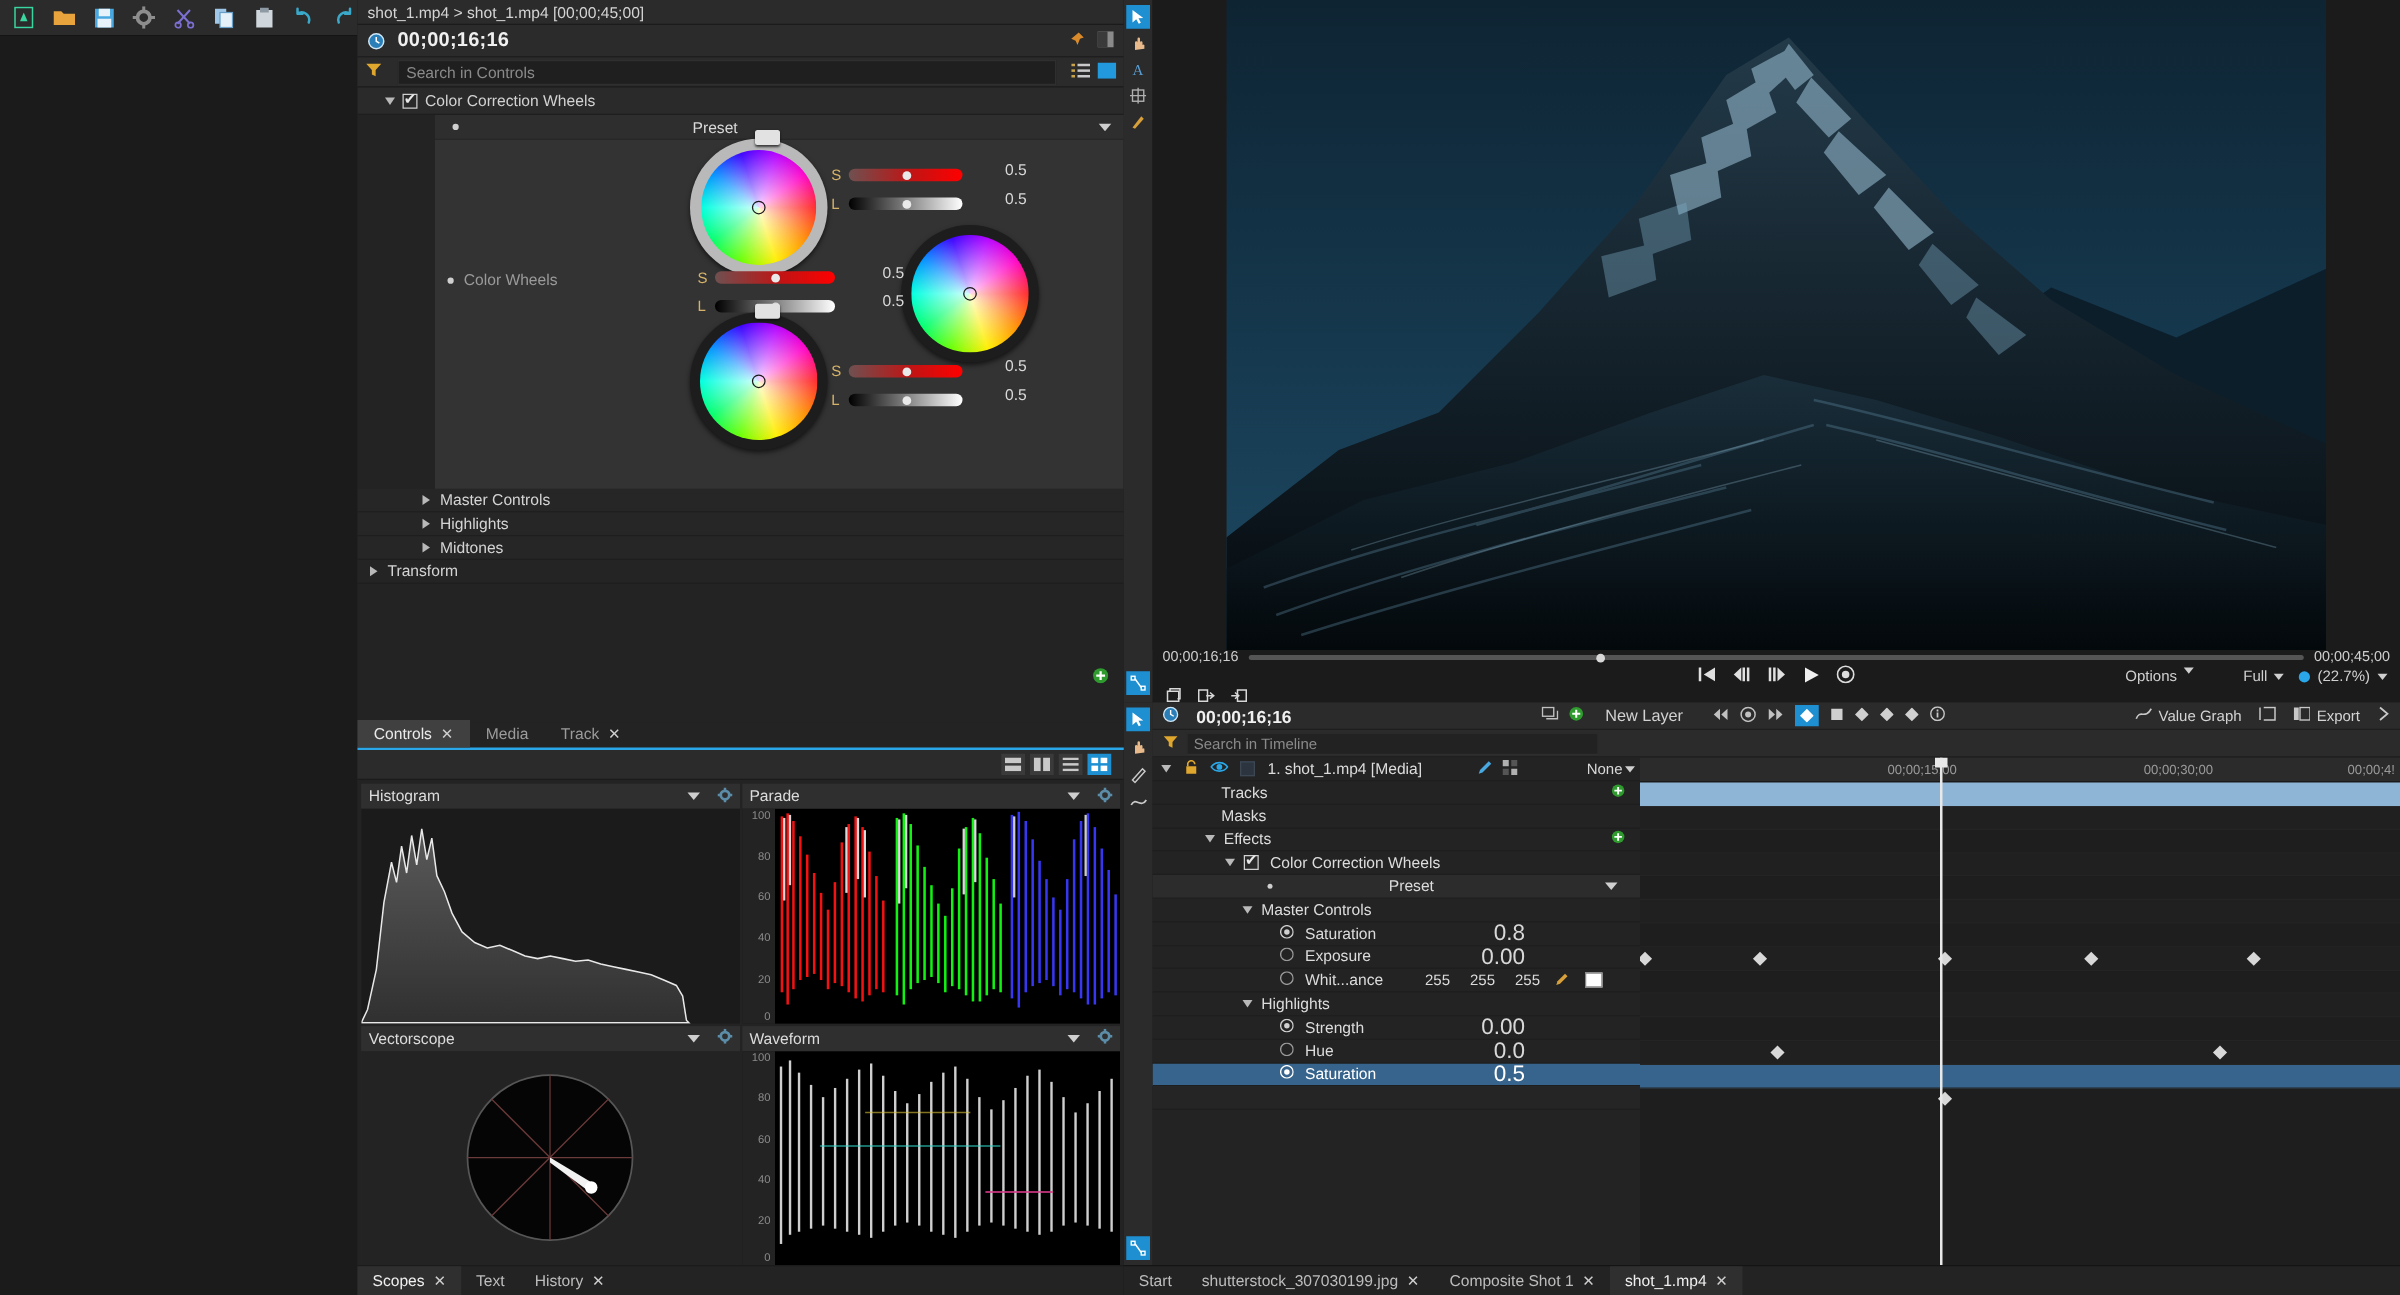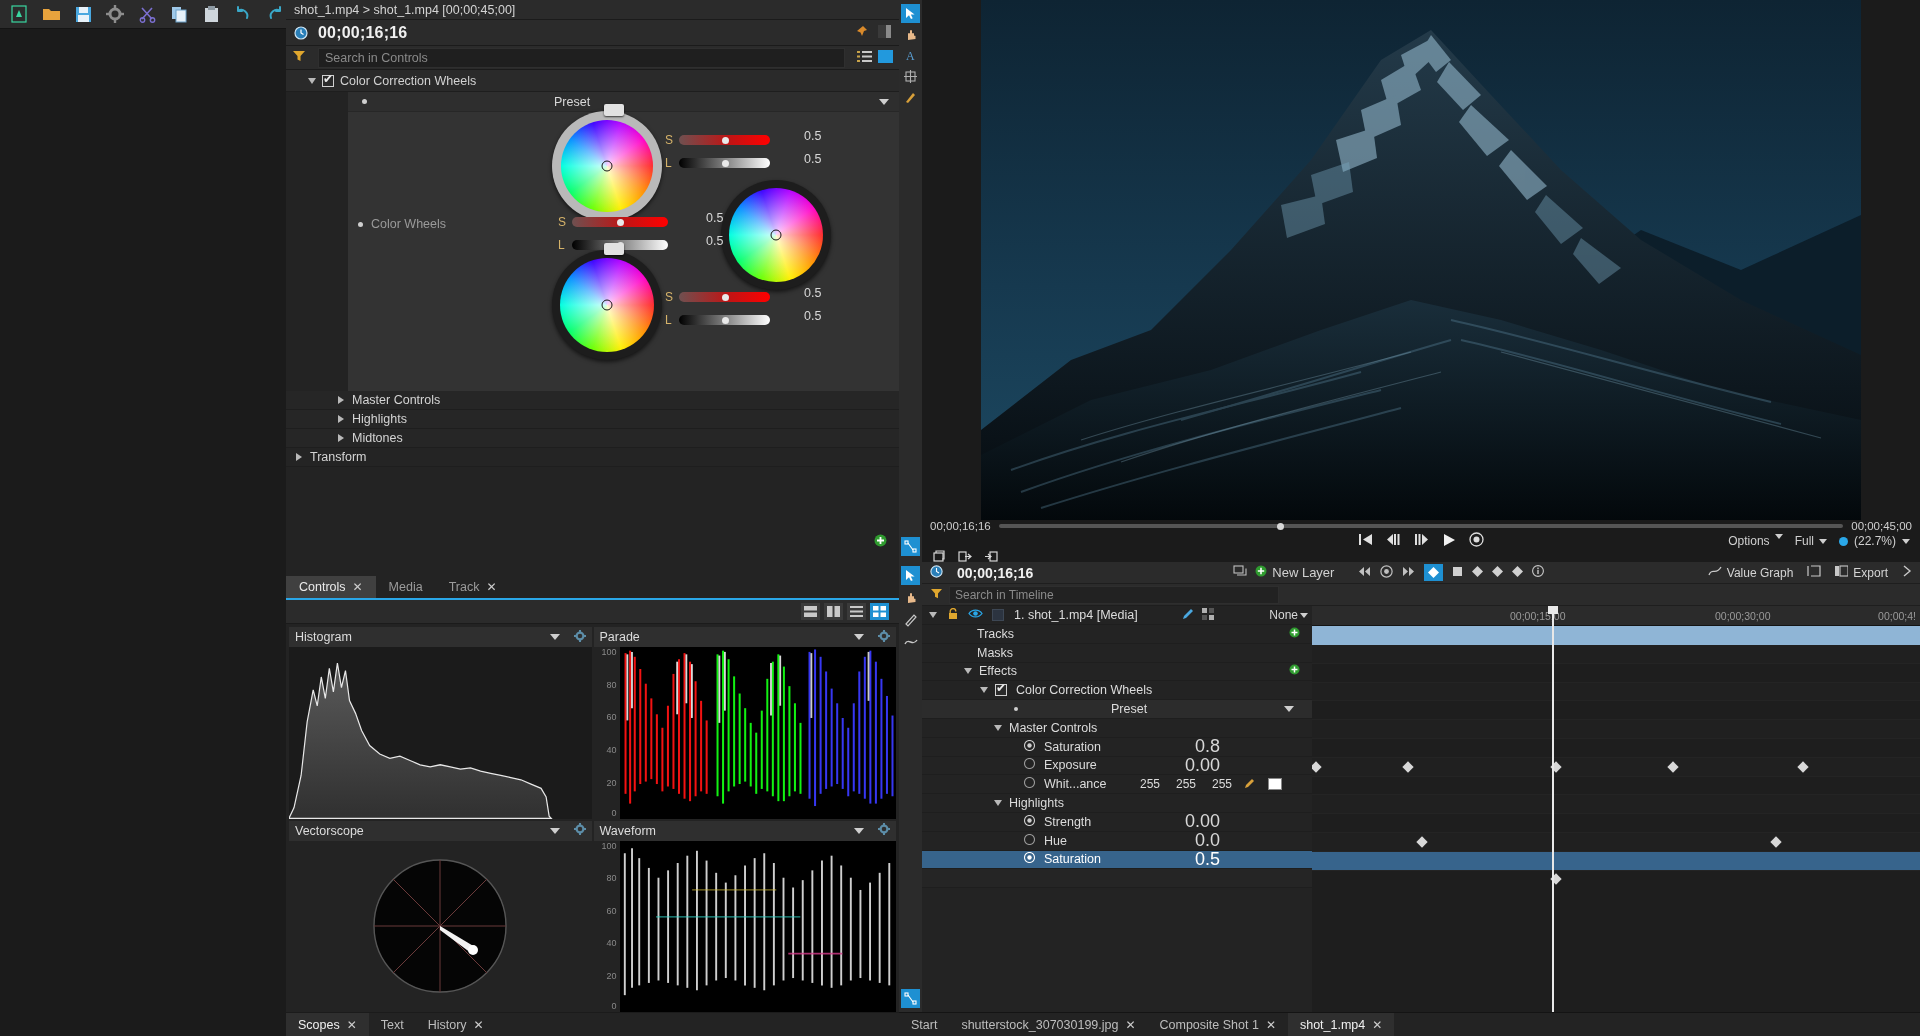--- a/index.html
+++ b/index.html
@@ -847,21 +847,21 @@
               <svg width="15" height="15" viewBox="0 0 15 15">
                   <circle cx="7.5" cy="7.5" r="6.5" fill="none" stroke="#dcdcdc" stroke-width="1.3"></circle>
                   <circle cx="7.5" cy="7.5" r="3" fill="#dcdcdc"></circle>
                 </svg>
             </span>
             <span class="rt">
               <span style="display:flex;align-items:flex-start;gap:5px;">
                 <span>Options</span>
                 <span style="width:0;height:0;border-left:4px solid transparent;border-right:4px solid transparent;border-top:5px solid #cfcfcf;"></span>
               </span>
-              <span style="display:flex;align-items:center;gap:5px;">
+              <span style="display:flex;align-items:center;gap:5px;margin-left:28px;">
                 <span>Full</span>
                 <span style="width:0;height:0;border-left:4px solid transparent;border-right:4px solid transparent;border-top:5px solid #cfcfcf;"></span>
               </span>
               <span style="display:flex;align-items:center;gap:6px;">
                 <span style="width:9px;height:9px;border-radius:50%;background:#2aa7e8;display:inline-block;"></span>
                 <span>(22.7%)</span>
                 <span style="width:0;height:0;border-left:4px solid transparent;border-right:4px solid transparent;border-top:5px solid #cfcfcf;"></span>
               </span>
             </span>
           </div>
@@ -950,21 +950,21 @@
               <span style="font-size:14px;font-weight:bold;color:#f0f0f0;margin-left:4px;">00;00;16;16</span>
               <span style="margin-left:190px; display:flex; align-items:center; gap:8px;">
                 <span>
                   <svg width="14" height="13" viewBox="0 0 14 13">
                       <g fill="none" stroke="#c0c0c0" stroke-width="1.1">
                         <rect x="1" y="1" width="9" height="7"></rect>
                         <path d="M4 10 h9 V3.5"></path>
                       </g>
                     </svg>
                 </span>
-                <span style="display:flex;align-items:center;gap:5px;">
+                <span style="display:flex;align-items:center;gap:17px;">
                   <span>
                     <svg width="12" height="12" viewBox="0 0 12 12">
                         <circle cx="6" cy="6" r="5.5" fill="#2f9b2f"></circle>
                         <path d="M6 2.8 v6.4 M2.8 6 h6.4" stroke="#fff" stroke-width="1.6"></path>
                       </svg>
                   </span>
                   <span>New Layer</span>
                 </span>
               </span>
               <span style="margin-left:14px; display:flex; align-items:center; gap:9px;">

